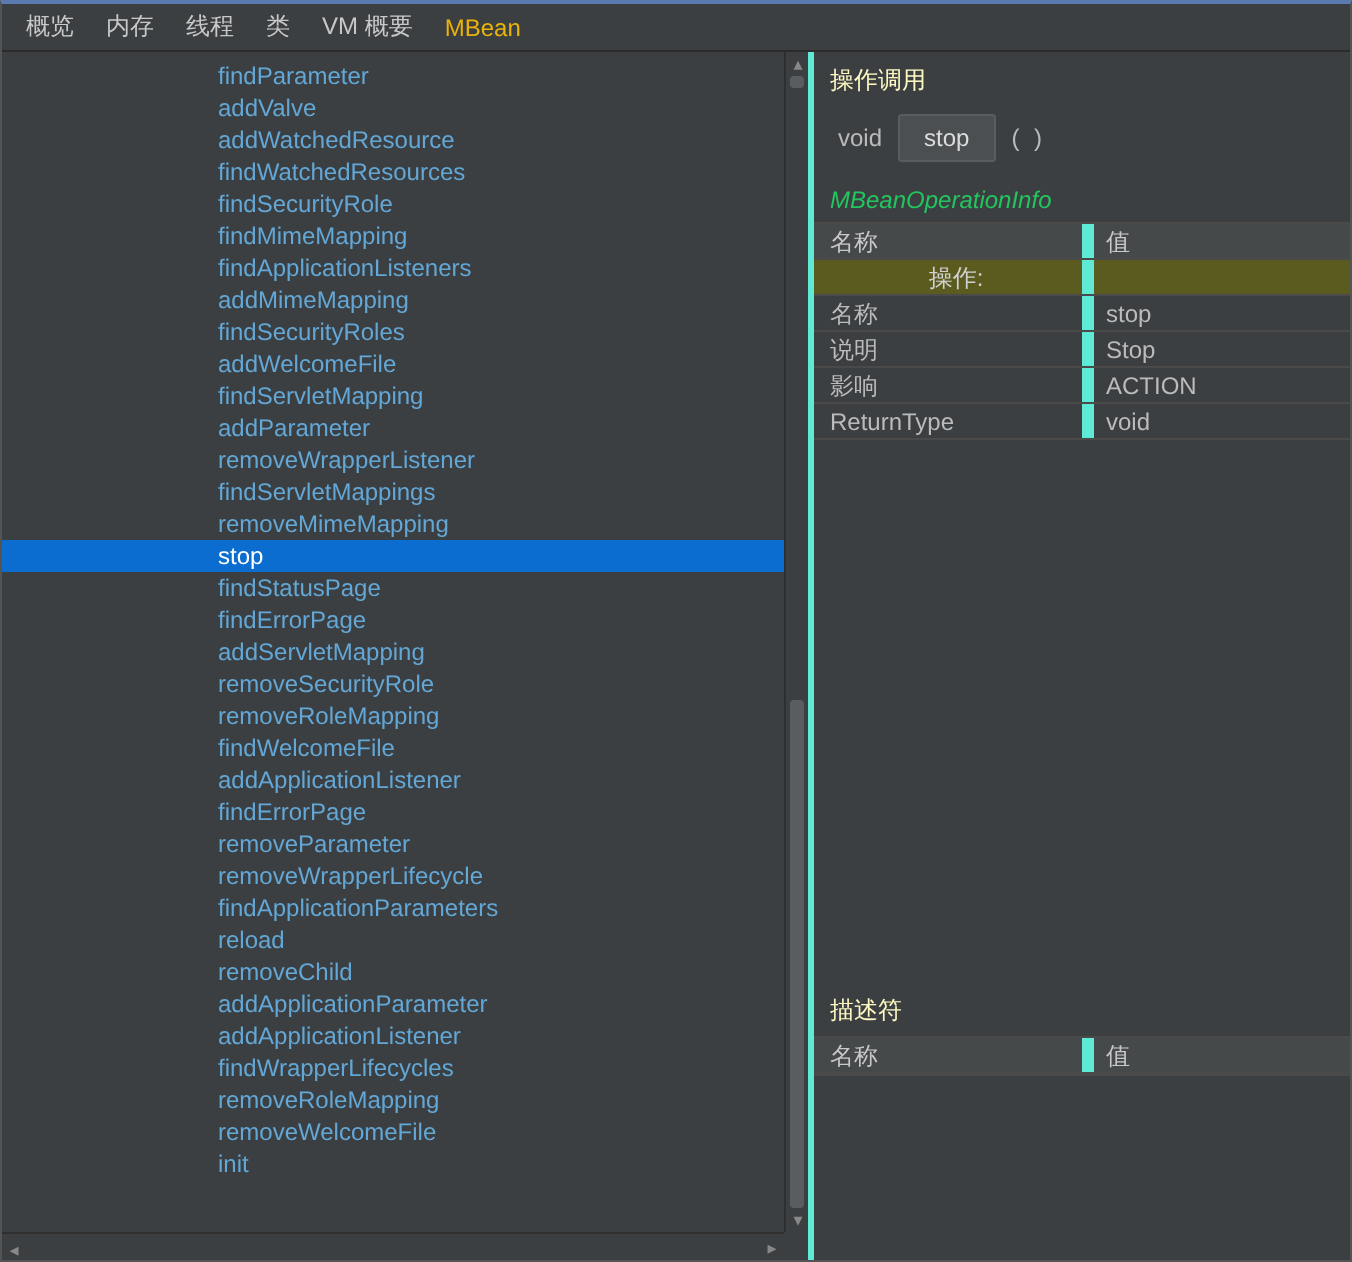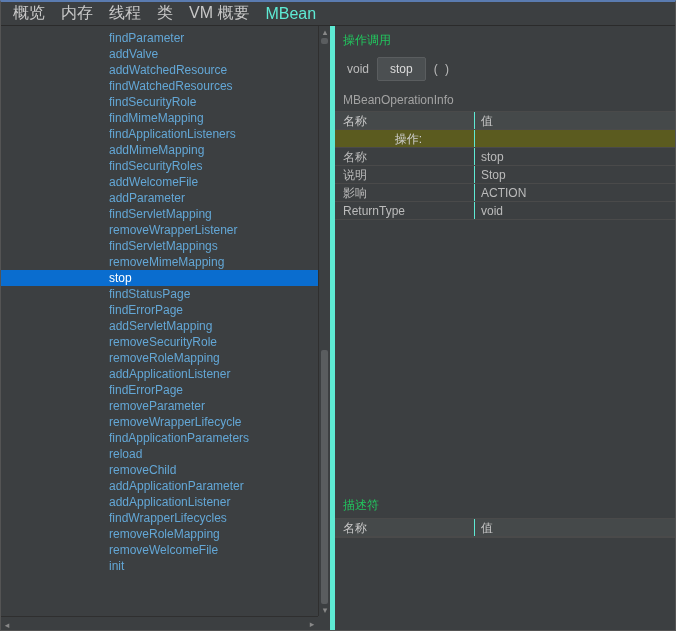--- a/index.html
+++ b/index.html
@@ -22,33 +22,33 @@
     display: flex;
     align-items: center;
     padding: 0 6px;
     background: #3c3f41;
     border-bottom: 1px solid #2b2b2b;
     gap: 4px;
   }
   .tab {
     padding: 2px 6px;
     color: #c8c8c8;
-    font-size: 16px;
+    font-size: 12px;
     cursor: pointer;
   }
-  .tab.active { color: #5eead4; }
+  .tab.active { color: #eab308; }
   .body {
     flex: 1;
     display: flex;
     min-height: 0;
   }
   .left {
-    width: 334px;
+    width: 406px;
     position: relative;
-    border-right: 5px solid #5eead4;
+    border-right: 3px solid #5eead4;
     background: #3c3f41;
     display: flex;
   }
   .left-scrollarea {
     flex: 1;
     overflow: hidden;
     position: relative;
   }
   .tree {
     position: absolute;
@@ -96,21 +96,21 @@
   .hscroll .harrow { width:12px; height:14px; color:#888; font-size:9px; text-align:center; line-height:14px; display:inline-block; }
   .hscroll .harrow.right { float:right; }
 
   .right {
     flex:1;
     background:#3c3f41;
     display:flex; flex-direction:column;
     min-width:0;
   }
   .sec-title {
-    color:#22c55e;
+    color:#fef9c3;
     font-size:12px;
     padding:6px 8px 4px 8px;
   }
   .invoke {
     display:flex; align-items:center;
     padding:4px 8px 10px 12px;
     gap:8px;
   }
   .invoke .ret { color:#bbbbbb; }
   .invoke .btn {
@@ -118,37 +118,38 @@
     border:1px solid #5a5d5f;
     color:#dcdcdc;
     padding:4px 12px;
     font-size:12px;
     border-radius:2px;
     cursor:pointer;
   }
   .invoke .paren { color:#bbbbbb; letter-spacing:2px; }
 
   .info-title {
-    color:#a3a3a3;
+    color:#22c55e;
     padding:2px 8px 4px 8px;
+    font-style:italic;
   }
   .grid {
     border-top:1px solid #4a4a4a;
   }
   .row {
     display:flex;
     height:18px; line-height:18px;
     border-bottom:1px solid #4a4a4a;
     font-size:12px;
   }
   .cell-l {
     width:140px;
     padding-left:8px;
     color:#bbbbbb;
-    border-right:1px solid #5eead4;
+    border-right:6px solid #5eead4;
   }
   .cell-r {
     flex:1; padding-left:6px; color:#bbbbbb;
   }
   .row.header { background:#45494a; }
   .row.header .cell-l, .row.header .cell-r { color:#c8c8c8; }
   .row.highlight { background:#5b5b1f;text-align:center; }
   .row.highlight .cell-l { color:#d0d0d0; }
 
   .spacer { flex:1; }
@@ -181,31 +182,32 @@
               <div class="tree-item">findParameter</div>
               <div class="tree-item">addValve</div>
               <div class="tree-item">addWatchedResource</div>
               <div class="tree-item">findWatchedResources</div>
               <div class="tree-item">findSecurityRole</div>
               <div class="tree-item">findMimeMapping</div>
               <div class="tree-item">findApplicationListeners</div>
               <div class="tree-item">addMimeMapping</div>
               <div class="tree-item">findSecurityRoles</div>
               <div class="tree-item">addWelcomeFile</div>
+              <div class="tree-item">findServletMapping</div>
               <div class="tree-item">addParameter</div>
-              <div class="tree-item">findServletMapping</div>
               <div class="tree-item">removeWrapperListener</div>
               <div class="tree-item">findServletMappings</div>
               <div class="tree-item">removeMimeMapping</div>
               <div class="tree-item selected">stop</div>
               <div class="tree-item">findStatusPage</div>
               <div class="tree-item">findErrorPage</div>
               <div class="tree-item">addServletMapping</div>
               <div class="tree-item">removeSecurityRole</div>
               <div class="tree-item">removeRoleMapping</div>
+              <div class="tree-item">findWelcomeFile</div>
               <div class="tree-item">addApplicationListener</div>
               <div class="tree-item">findErrorPage</div>
               <div class="tree-item">removeParameter</div>
               <div class="tree-item">removeWrapperLifecycle</div>
               <div class="tree-item">findApplicationParameters</div>
               <div class="tree-item">reload</div>
               <div class="tree-item">removeChild</div>
               <div class="tree-item">addApplicationParameter</div>
               <div class="tree-item">addApplicationListener</div>
               <div class="tree-item">findWrapperLifecycles</div>

